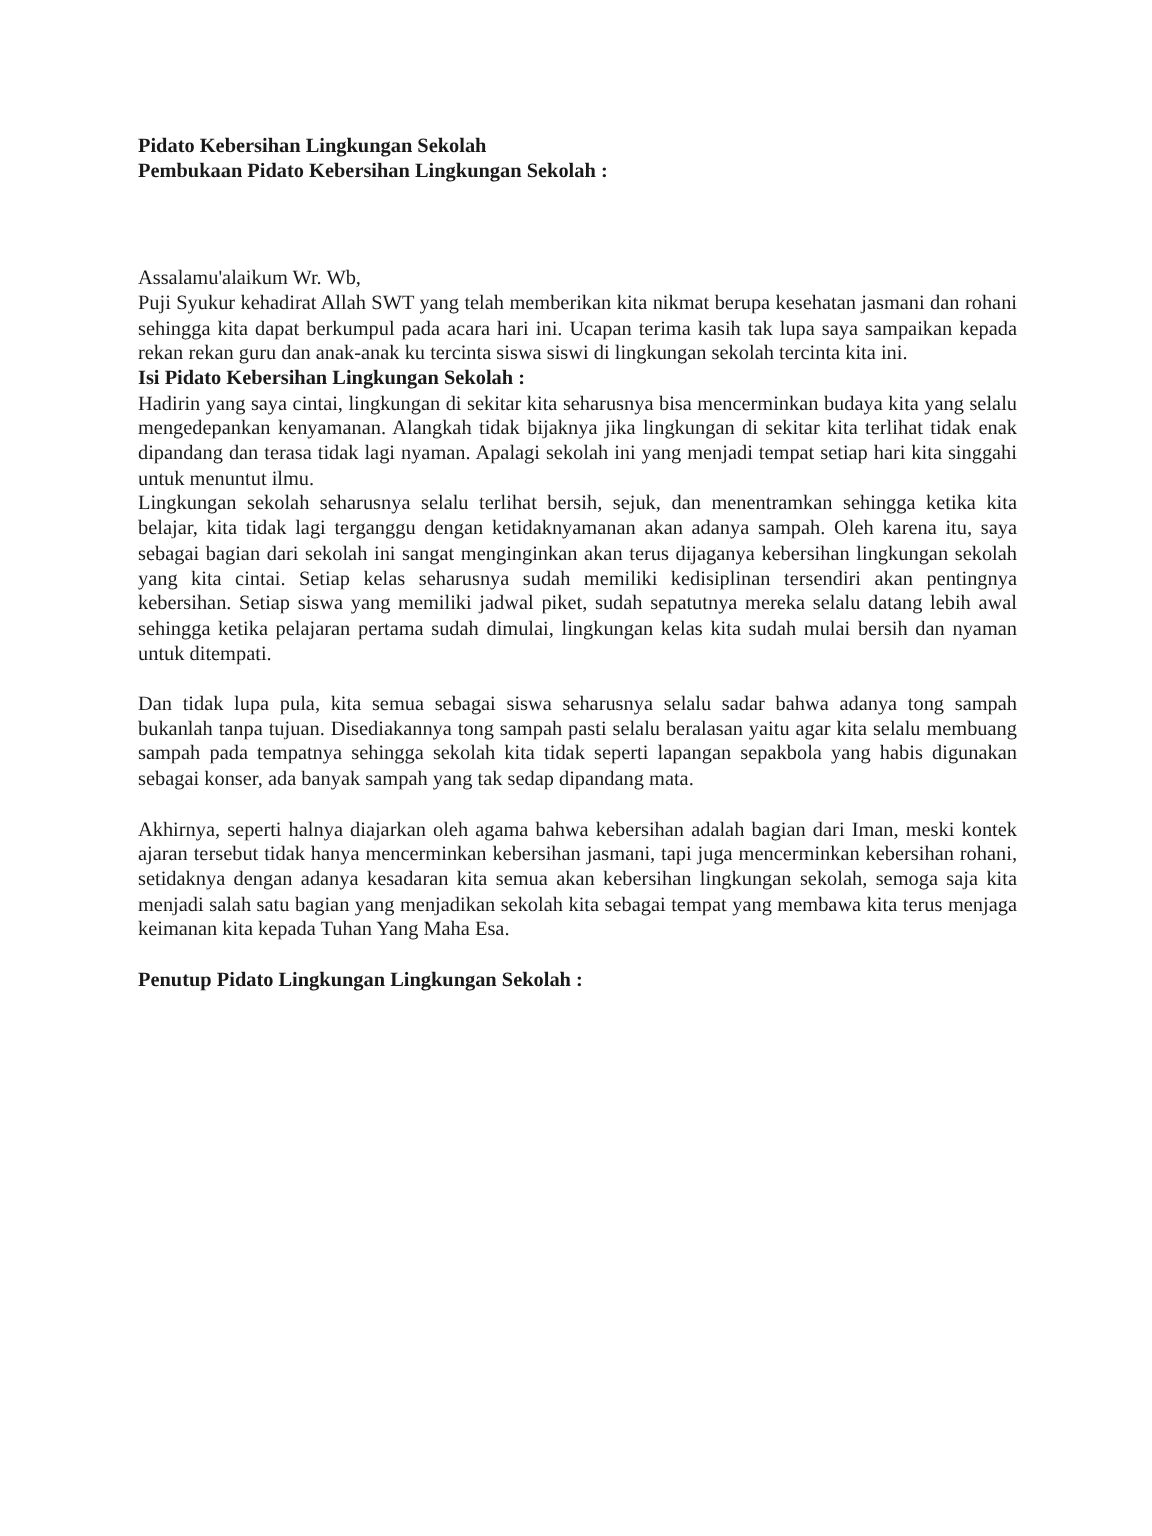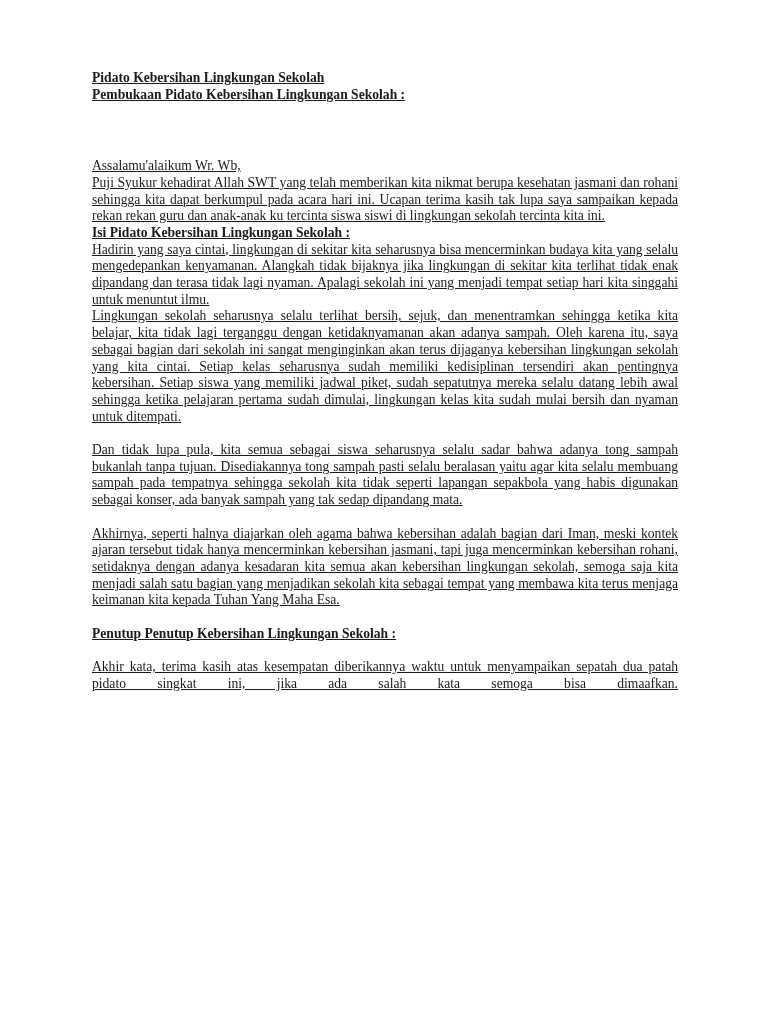--- a/index.html
+++ b/index.html
@@ -10,27 +10,26 @@
   .page {
     position: relative;
     width: 768px;
     height: 1024px;
     background: #ffffff;
     overflow: hidden;
   }
   .content {
     position: absolute;
     left: 92px;
-    top: 70px;
+    top: 89px;
     width: 586px;
     font-family: "Liberation Serif", "DejaVu Serif", serif;
     font-size: 13.6px;
     line-height: 16.7px;
     color: #1a1a1a;
-    text-decoration: underline;
   }
   .block { margin: 0; }
   .heading { font-weight: 700; }
   .line { text-align: left; margin-top: 38px; }
   .para { text-align: justify; }
   .para-end-justified {
     text-align: justify;
     text-align-last: justify;
   }
   .blank { height: 16.7px; }
@@ -46,18 +45,17 @@
       <div class="block line">Assalamu'alaikum Wr. Wb,</div>
       <div class="block para">Puji Syukur kehadirat Allah SWT yang telah memberikan kita nikmat berupa kesehatan jasmani dan rohani sehingga kita dapat berkumpul pada acara hari ini. Ucapan terima kasih tak lupa saya sampaikan kepada rekan rekan guru dan anak-anak ku tercinta siswa siswi di lingkungan sekolah tercinta kita ini.</div>
       <div class="block heading">Isi Pidato Kebersihan Lingkungan Sekolah :</div>
       <div class="block para">Hadirin yang saya cintai, lingkungan di sekitar kita seharusnya bisa mencerminkan budaya kita yang selalu mengedepankan kenyamanan. Alangkah tidak bijaknya jika lingkungan di sekitar kita terlihat tidak enak dipandang dan terasa tidak lagi nyaman. Apalagi sekolah ini yang menjadi tempat setiap hari kita singgahi untuk menuntut ilmu.</div>
       <div class="block para">Lingkungan sekolah seharusnya selalu terlihat bersih, sejuk, dan menentramkan sehingga ketika kita belajar, kita tidak lagi terganggu dengan ketidaknyamanan akan adanya sampah. Oleh karena itu, saya sebagai bagian dari sekolah ini sangat menginginkan akan terus dijaganya kebersihan lingkungan sekolah yang kita cintai. Setiap kelas seharusnya sudah memiliki kedisiplinan tersendiri akan pentingnya kebersihan. Setiap siswa yang memiliki jadwal piket, sudah sepatutnya mereka selalu datang lebih awal sehingga ketika pelajaran pertama sudah dimulai, lingkungan kelas kita sudah mulai bersih dan nyaman untuk ditempati.</div>
       <div class="block blank"></div>
       <div class="block para">Dan tidak lupa pula, kita semua sebagai siswa seharusnya selalu sadar bahwa adanya tong sampah bukanlah tanpa tujuan. Disediakannya tong sampah pasti selalu beralasan yaitu agar kita selalu membuang sampah pada tempatnya sehingga sekolah kita tidak seperti lapangan sepakbola yang habis digunakan sebagai konser, ada banyak sampah yang tak sedap dipandang mata.</div>
       <div class="block blank"></div>
       <div class="block para">Akhirnya, seperti halnya diajarkan oleh agama bahwa kebersihan adalah bagian dari Iman, meski kontek ajaran tersebut tidak hanya mencerminkan kebersihan jasmani, tapi juga mencerminkan kebersihan rohani, setidaknya dengan adanya kesadaran kita semua akan kebersihan lingkungan sekolah, semoga saja kita menjadi salah satu bagian yang menjadikan sekolah kita sebagai tempat yang membawa kita terus menjaga keimanan kita kepada Tuhan Yang Maha Esa.</div>
       <div class="block blank"></div>
-      <div class="block heading">Penutup Penutup Kebersihan Lingkungan Sekolah :</div>
+      <div class="block heading">Penutup Pidato Lingkungan Lingkungan Sekolah :</div>
       <div class="block blank"></div>
-      <div class="block para-end-justified">Akhir kata, terima kasih atas kesempatan diberikannya waktu untuk menyampaikan sepatah dua patah pidato singkat ini, jika ada salah kata semoga bisa dimaafkan.</div>
       <div class="block blank"></div>
     </div>
 </div>
 
 </body></html>

